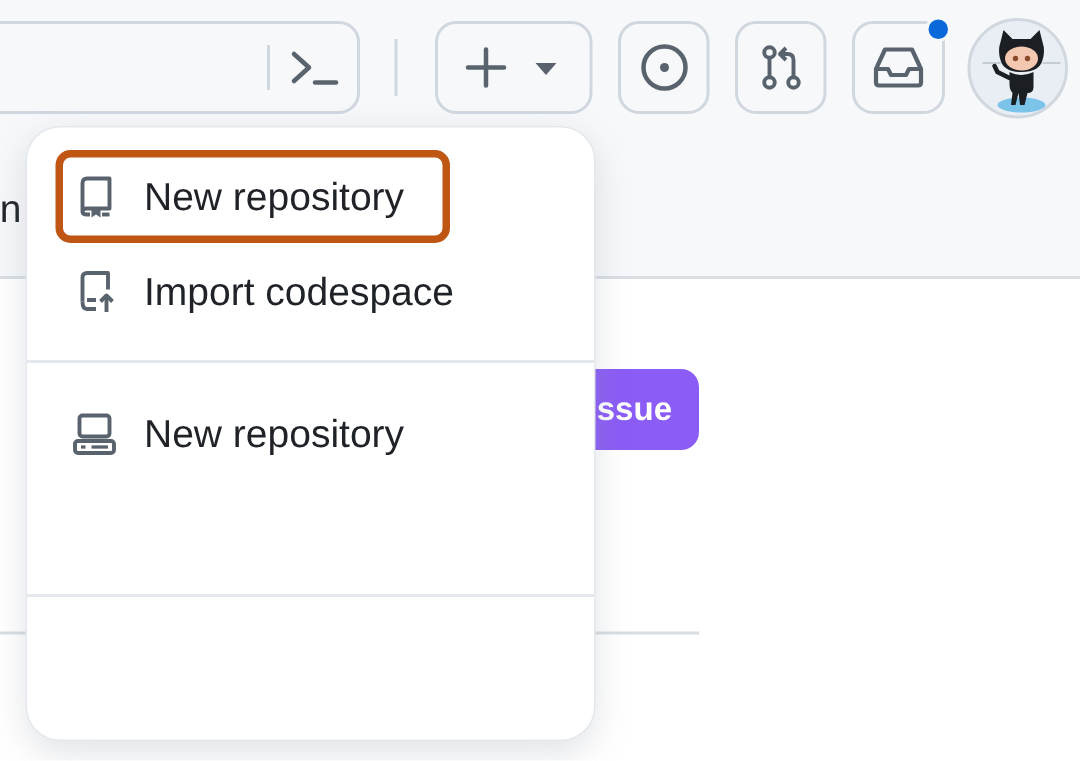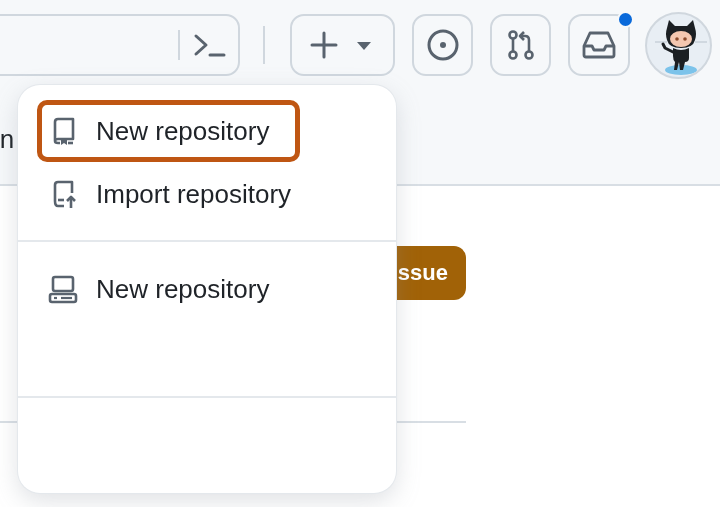--- a/index.html
+++ b/index.html
@@ -18,21 +18,21 @@
   .create-btn { left: 290px; width: 105px; }
   .issues-btn { left: 412px; width: 61px; }
   .pulls-btn { left: 490px; width: 61px; }
   .inbox-btn { left: 568px; width: 62px; }
   .notif-dot { position: absolute; left: 617px; top: 11px; width: 17px; height: 17px; border-radius: 50%; background: #0969da; border: 2px solid #f6f8fa; }
 
   .avatar { position: absolute; left: 645px; top: 12px; width: 67px; height: 67px; border-radius: 50%; background: #e8eef4; border: 2px solid #d0d7de; overflow: hidden; }
 
   .partial-text { position: absolute; left: -6px; top: 124px; font-size: 26px; color: #1f2328; }
 
-  .green-btn { position: absolute; left: 360px; top: 246px; width: 106px; height: 54px; background: #a16207; border-radius: 12px; color: #ffffff; font-weight: bold; font-size: 22px; display: flex; align-items: center; justify-content: flex-end; padding-right: 18px; }
+  .green-btn { position: absolute; left: 360px; top: 246px; width: 106px; height: 54px; background: #8b5cf6; border-radius: 12px; color: #ffffff; font-weight: bold; font-size: 22px; display: flex; align-items: center; justify-content: flex-end; padding-right: 18px; }
 
   .content-line { position: absolute; left: 0; top: 421px; width: 466px; height: 2px; background: #d8dee4; }
 
   .dropdown { position: absolute; left: 18px; top: 85px; width: 378px; height: 408px; background: #ffffff; border-radius: 22px; box-shadow: 0 0 0 1px #e4e8ec, 0 8px 24px rgba(140,149,159,0.28); }
   .menu-item { position: absolute; left: 0; width: 404px; height: 62px; display: flex; align-items: center; }
   .menu-item .icon { position: absolute; left: 30px; width: 30px; height: 30px; }
   .menu-item .label { position: absolute; left: 78px; font-size: 26px; color: #1f2328; white-space: nowrap; }
   .menu-sep { position: absolute; left: 0; width: 378px; height: 2px; background: #e4e8ec; }
 
   .highlight { position: absolute; left: 37px; top: 100px; width: 263px; height: 62px; border: 5px solid #bf5613; border-radius: 10px; pointer-events: none; }
@@ -121,21 +121,21 @@
   </div>
 
   <div class="menu-item" style="top:78px;">
     <svg class="icon" viewBox="0 0 30 30">
       <path d="M7 22 V6 Q7 3 10 3 H24 V14" fill="none" stroke="#59636e" stroke-width="2.6" stroke-linejoin="round"></path>
       <path d="M7 22 Q7 27 10 27 H16" fill="none" stroke="#59636e" stroke-width="2.6"></path>
       <line x1="10" y1="21" x2="16" y2="21" stroke="#59636e" stroke-width="2.6"></line>
       <line x1="23" y1="18" x2="23" y2="29" stroke="#59636e" stroke-width="2.6"></line>
       <polyline points="19,22 23,18 27,22" fill="none" stroke="#59636e" stroke-width="2.6" stroke-linejoin="round"></polyline>
     </svg>
-    <span class="label">Import repository</span>
+    <span class="label">Import codespace</span>
   </div>
 
   <div class="menu-sep" style="top:155px;"></div>
 
   <div class="menu-item" style="top:173px;">
     <svg class="icon" viewBox="0 0 30 30">
       <rect x="5" y="3" width="20" height="14" rx="2" fill="none" stroke="#59636e" stroke-width="2.6"></rect>
       <rect x="2" y="20" width="26" height="8" rx="2" fill="none" stroke="#59636e" stroke-width="2.6"></rect>
       <line x1="6" y1="24" x2="9" y2="24" stroke="#59636e" stroke-width="2.2"></line>
       <line x1="13" y1="24" x2="24" y2="24" stroke="#59636e" stroke-width="2.2"></line>

